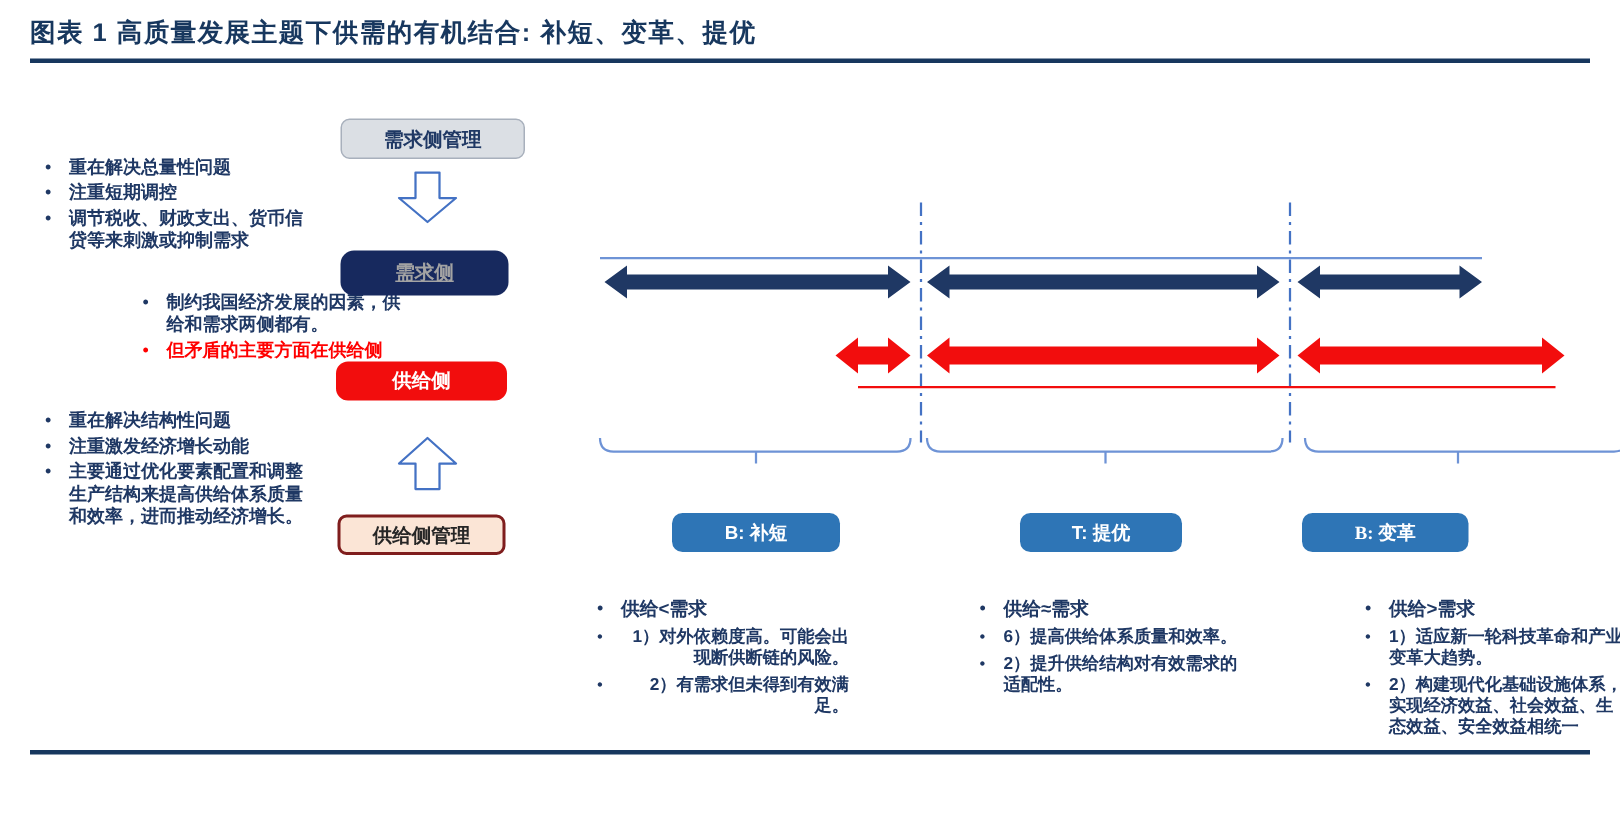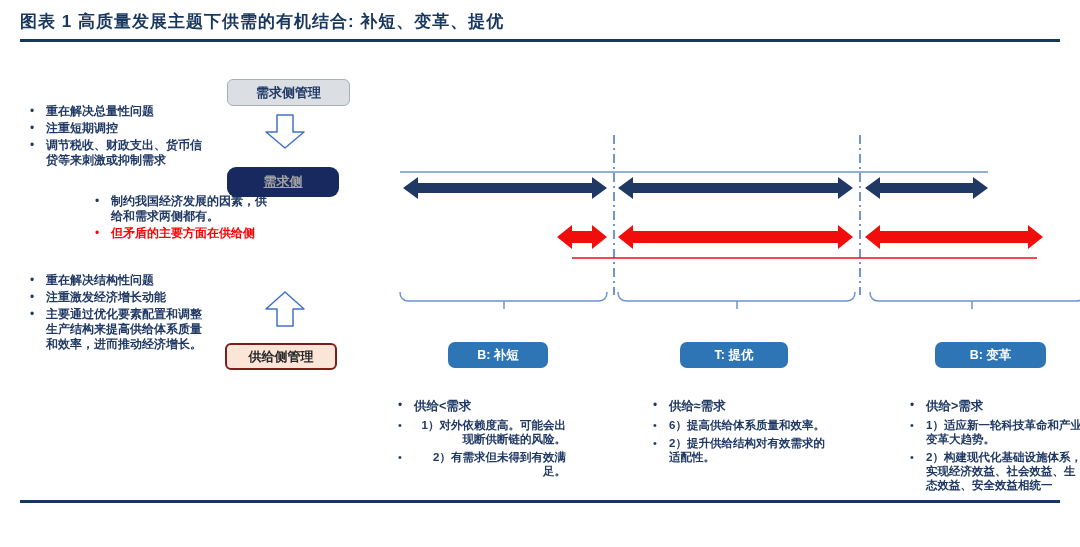--- a/index.html
+++ b/index.html
@@ -30,23 +30,23 @@
 
   .flow-arrow { position:absolute; left:261px; width:48px; }
   .flow-arrow.down { top:114px; }
   .flow-arrow.up   { top:290px; }
 
   
   .diagram { position:absolute; left:390px; top:125px; width:690px; height:190px; }
 
   
   .sbox { position:absolute; top:342px; height:26px; display:flex; align-items:center; justify-content:center; background:#2E75B6; border-radius:7px; color:#fff; font-weight:bold; font-size:12.5px; }
-  .sbox.s1 { left:448px; width:100px; }
+  .sbox.s1 { left:448px; width:112px; }
   .sbox.s2 { left:680px; width:108px; }
-  .sbox.s3 { left:935px; width:111px; }
+  .sbox.s3 { left:868px; width:111px;font-family:Liberation Serif, serif; }
 
   
   .scol { position:absolute; top:398px; }
   .scol.c1 { left:398px; width:172px; }
   .scol.c2 { left:653px; width:178px; }
   .scol.c3 { left:910px; width:200px; }
   .scol .head .txt { font-size:12.5px; line-height:16px; }
   .scol .pt { margin-top:4px; }
   .scol .pt .dot { font-size:11px; line-height:14px; }
   .scol .pt .txt { font-size:11.5px; line-height:14px; }
@@ -108,20 +108,23 @@
     </div>
 
   <svg class="flow-arrow down" viewBox="0 0 48 36" width="48" height="36">
     <polygon points="16,1 32,1 32,18 43,18 24,34 5,18 16,18" fill="#ffffff" stroke="#4472C4" stroke-width="1.5" stroke-linejoin="round"></polygon>
   </svg>
 
   <div class="fbox box-demand">
       <span>需求侧</span>
     </div>
 
+  <div class="fbox box-supply">
+      <span>供给侧</span>
+    </div>
 
   <svg class="flow-arrow up" viewBox="0 0 48 38" width="48" height="38">
     <polygon points="24,2 43,19 32,19 32,36 16,36 16,19 5,19" fill="#ffffff" stroke="#4472C4" stroke-width="1.5" stroke-linejoin="round"></polygon>
   </svg>
 
   <div class="fbox box-supply-mgmt">
       <span>供给侧管理</span>
     </div>
 
   <svg class="diagram" viewBox="0 0 690 190">

